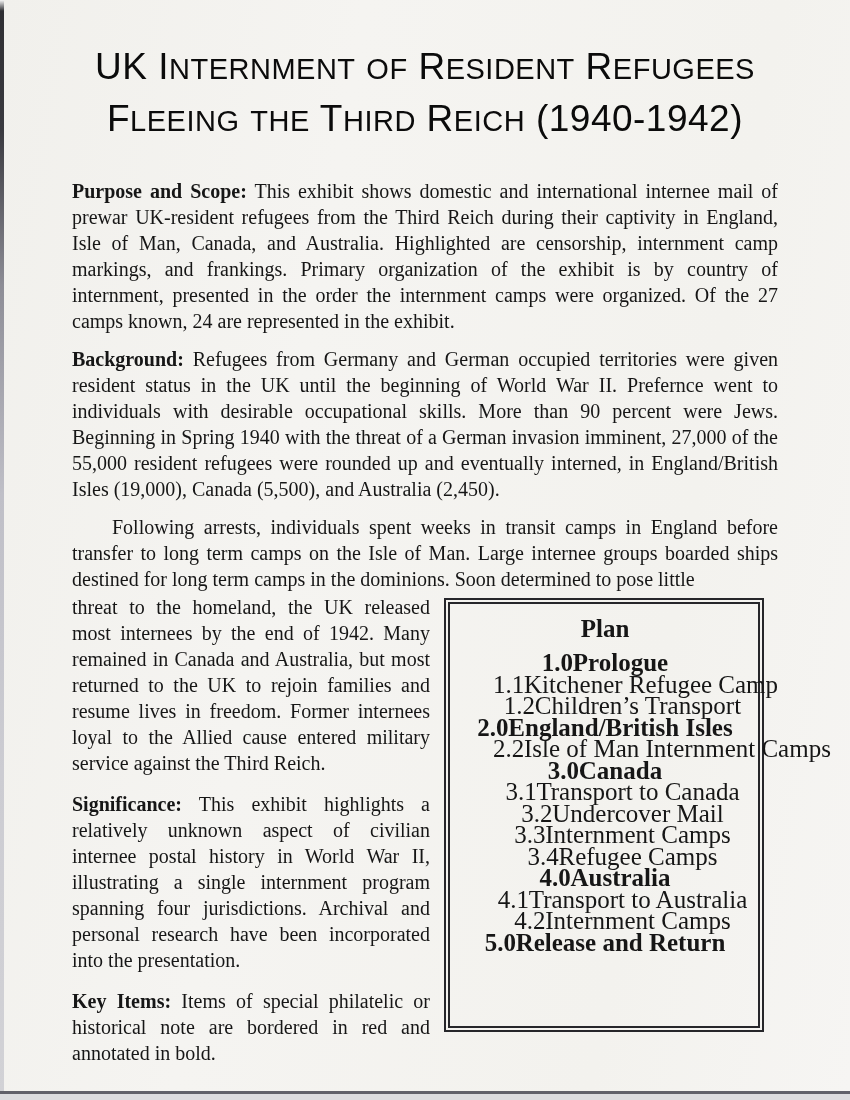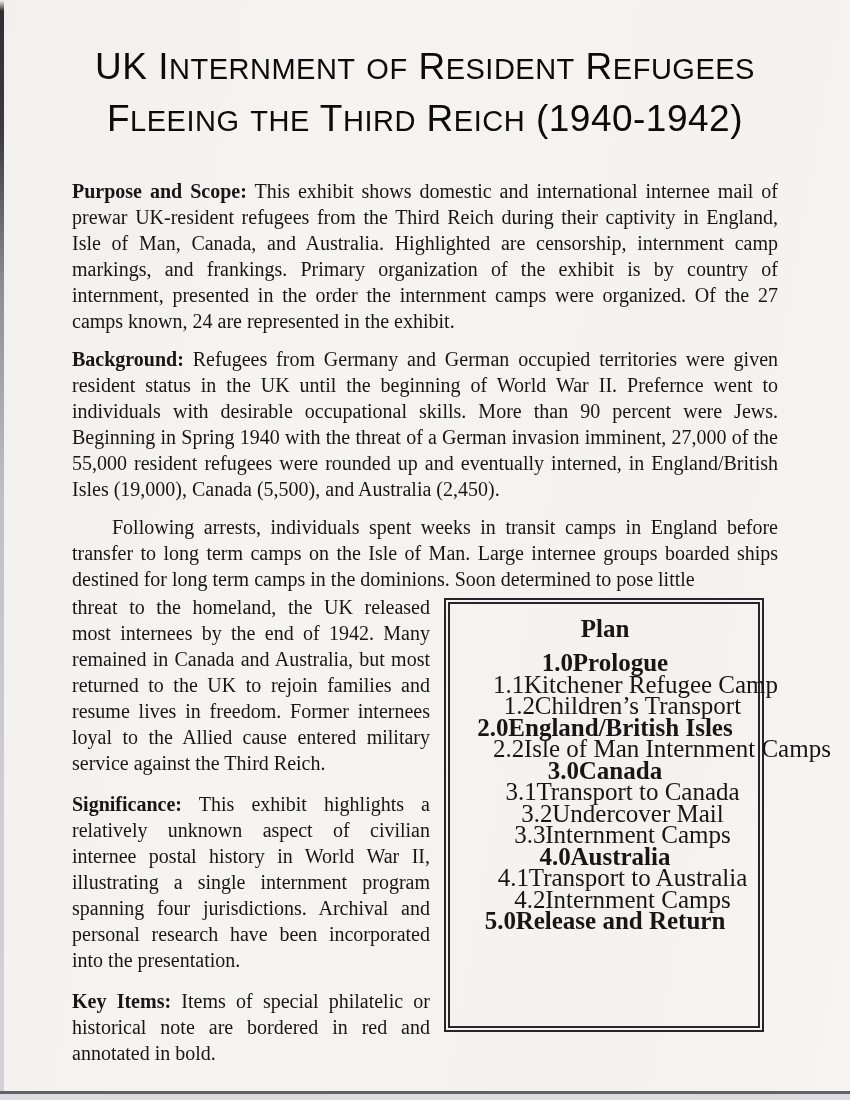--- a/index.html
+++ b/index.html
@@ -119,20 +119,21 @@
           <div class="plan-row item"><span class="pnum">1.1</span><span>Kitchener Refugee Camp</span></div>
           <div class="plan-row item"><span class="pnum">1.2</span><span>Children’s Transport</span></div>
 
           <div class="plan-row section"><span class="pnum">2.0</span><span>England/British Isles</span></div>
           <div class="plan-row item"><span class="pnum">2.2</span><span>Isle of Man Internment Camps</span></div>
 
           <div class="plan-row section"><span class="pnum">3.0</span><span>Canada</span></div>
           <div class="plan-row item"><span class="pnum">3.1</span><span>Transport to Canada</span></div>
           <div class="plan-row item"><span class="pnum">3.2</span><span>Undercover Mail</span></div>
           <div class="plan-row item"><span class="pnum">3.3</span><span>Internment Camps</span></div>
+          <div class="plan-row item"><span class="pnum">3.4</span><span>Refugee Camps</span></div>
 
           <div class="plan-row section"><span class="pnum">4.0</span><span>Australia</span></div>
           <div class="plan-row item"><span class="pnum">4.1</span><span>Transport to Australia</span></div>
           <div class="plan-row item"><span class="pnum">4.2</span><span>Internment Camps</span></div>
 
           <div class="plan-row section"><span class="pnum">5.0</span><span>Release and Return</span></div>
         </div>
       </div>
     </div>
 

